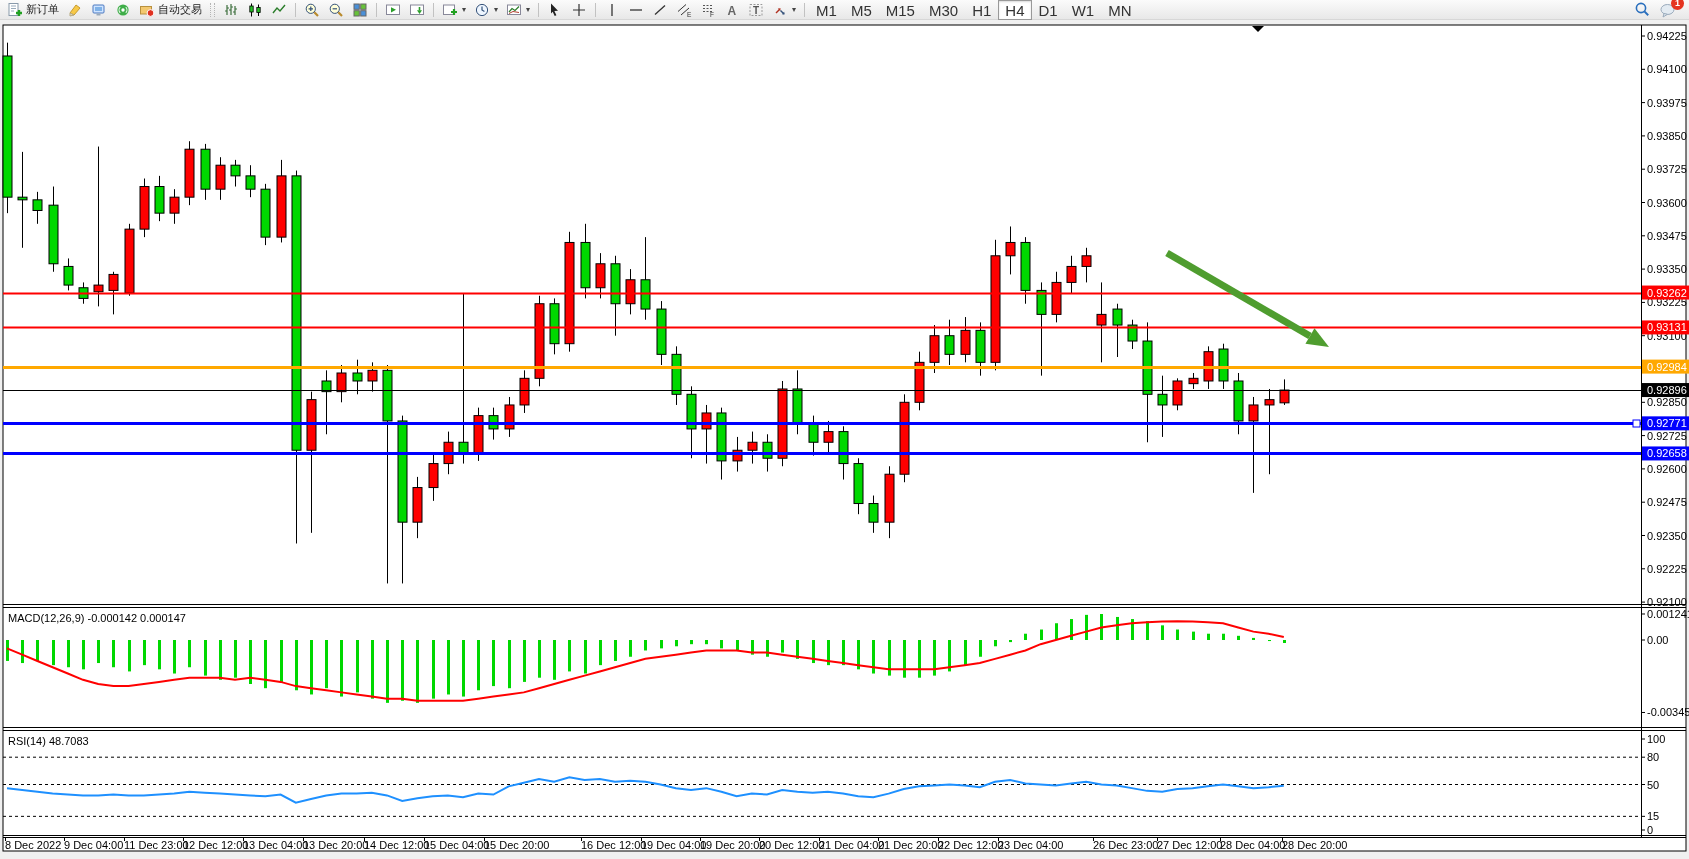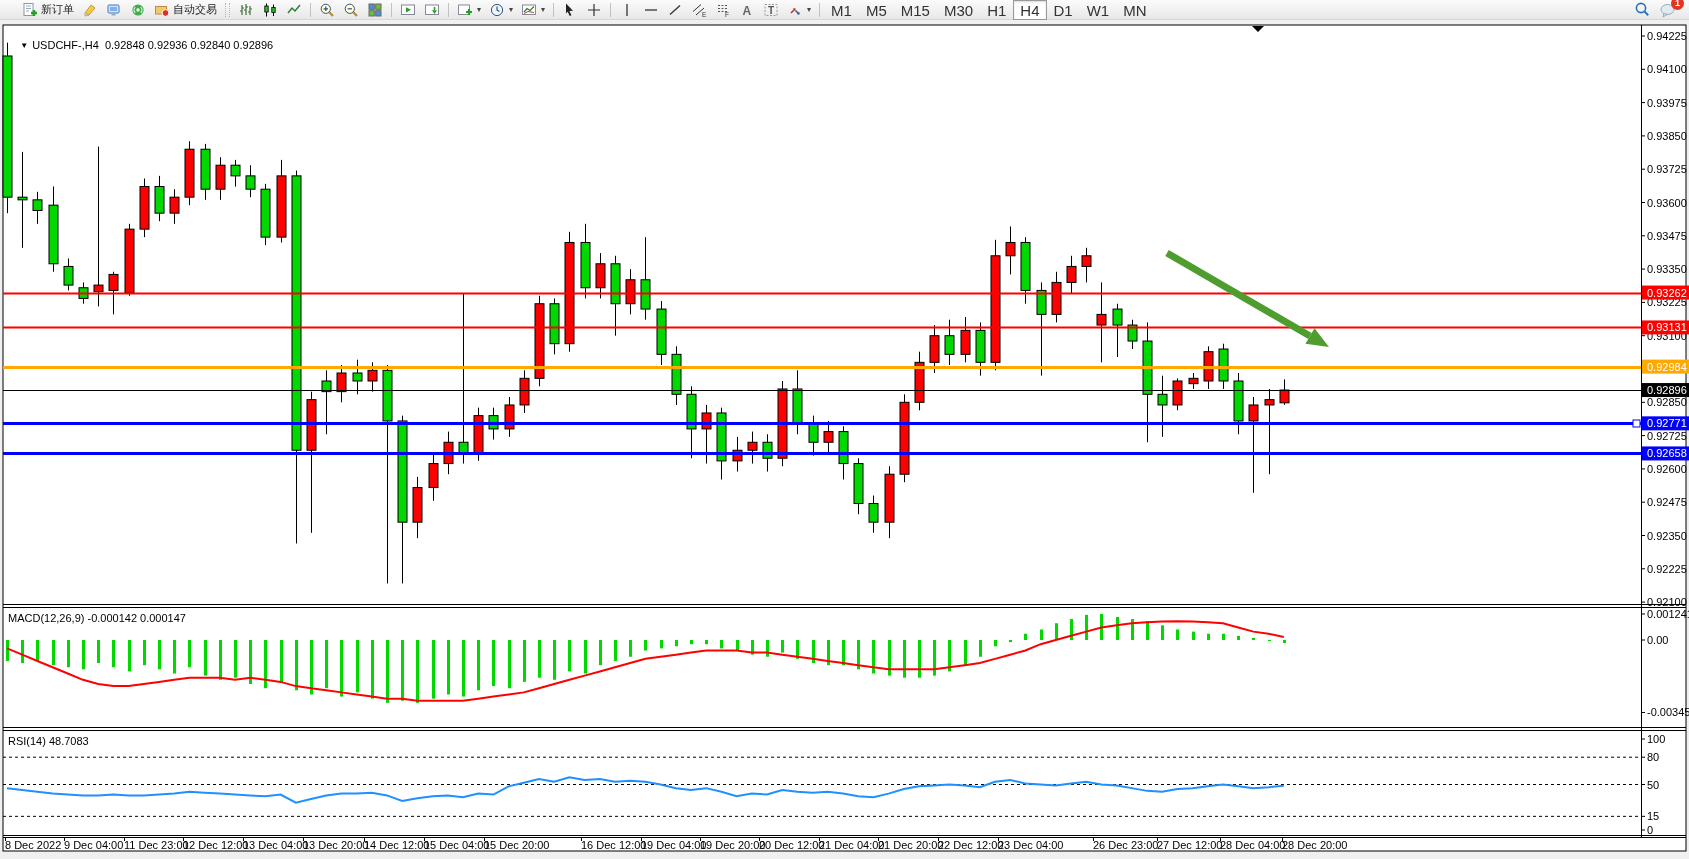--- a/index.html
+++ b/index.html
@@ -2,21 +2,21 @@
 <html><head>
 <meta charset="utf-8">
 <style>
   html,body{margin:0;padding:0;background:#f0f0f0;}
   #root{position:relative;width:1689px;height:859px;background:#f0f0f0;overflow:hidden;
         font-family:"Liberation Sans",sans-serif;}
   #chart-svg{position:absolute;left:0;top:0;z-index:1;}
   
   #toolbar{position:absolute;left:0;top:0;width:1689px;height:20px;z-index:5;
            background:linear-gradient(#fbfbfb,#e8e8e8);display:flex;align-items:center;
-           padding-left:18px;font-size:11px;color:#222;border-bottom:1px solid #d7d7d7;box-sizing:border-box;}
+           padding-left:3px;font-size:11px;color:#222;border-bottom:1px solid #d7d7d7;box-sizing:border-box;}
   .tb-btn{height:18px;display:flex;align-items:center;gap:3px;padding:0 3px;border:1px solid transparent;
           border-radius:2px;cursor:default;white-space:nowrap;}
   .tb-btn svg{display:block;}
   .tb-sep{width:1px;height:14px;background:#c2c2c2;margin:0 4px;flex:0 0 auto;}
   .tb-grip{width:3px;height:14px;margin:0 4px;border-left:1px dotted #b5b5b5;border-right:1px dotted #b5b5b5;}
   .tf-btn{height:16px;padding:1px 6px;border:1px solid transparent;font-size:15px;color:#333;}
   .tf-btn.active{background:#fff;border:1px solid #999;box-shadow:inset 0 1px 2px rgba(0,0,0,.15);}
   .caret{font-size:8px;color:#444;margin-left:1px;}
   #tb-right{margin-left:auto;display:flex;align-items:center;margin-right:8px;}
   .badge{position:absolute;right:-4px;top:-4px;background:#e53420;color:#fff;border-radius:50%;
@@ -633,19 +633,16 @@
       <div class="tb-btn" style="position:relative;">
         <svg width="18" height="16">
             <ellipse cx="8.5" cy="7.5" rx="6.5" ry="5" fill="#e3ebf2" stroke="#9aabbc"></ellipse>
             <polygon points="5,11.5 4,15 8.5,12.3" fill="#e3ebf2" stroke="#9aabbc"></polygon>
           </svg>
         <span class="badge">1</span>
       </div>
     </div>
   </div>
 
-  <div class="overlay" id="quote-line">
-    <span class="tri">▼</span><span>USDCHF-,H4</span>  <span>0.92848 0.92936 0.92840 0.92896</span>
-  </div>
   <div class="overlay" id="macd-label">MACD(12,26,9) -0.000142 0.000147</div>
   <div class="overlay" id="rsi-label">RSI(14) 48.7083</div>
 
 </div>
 
 </body></html>

